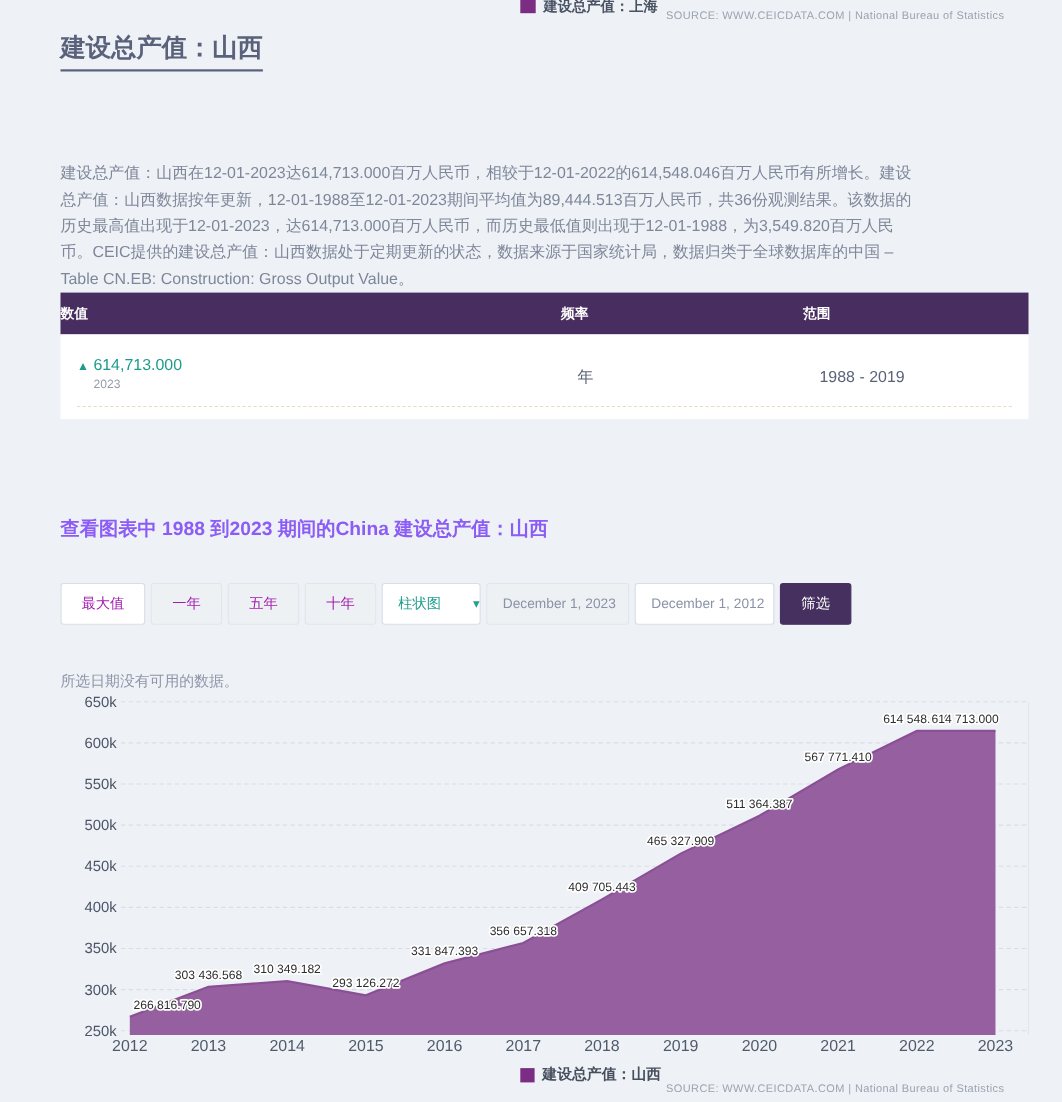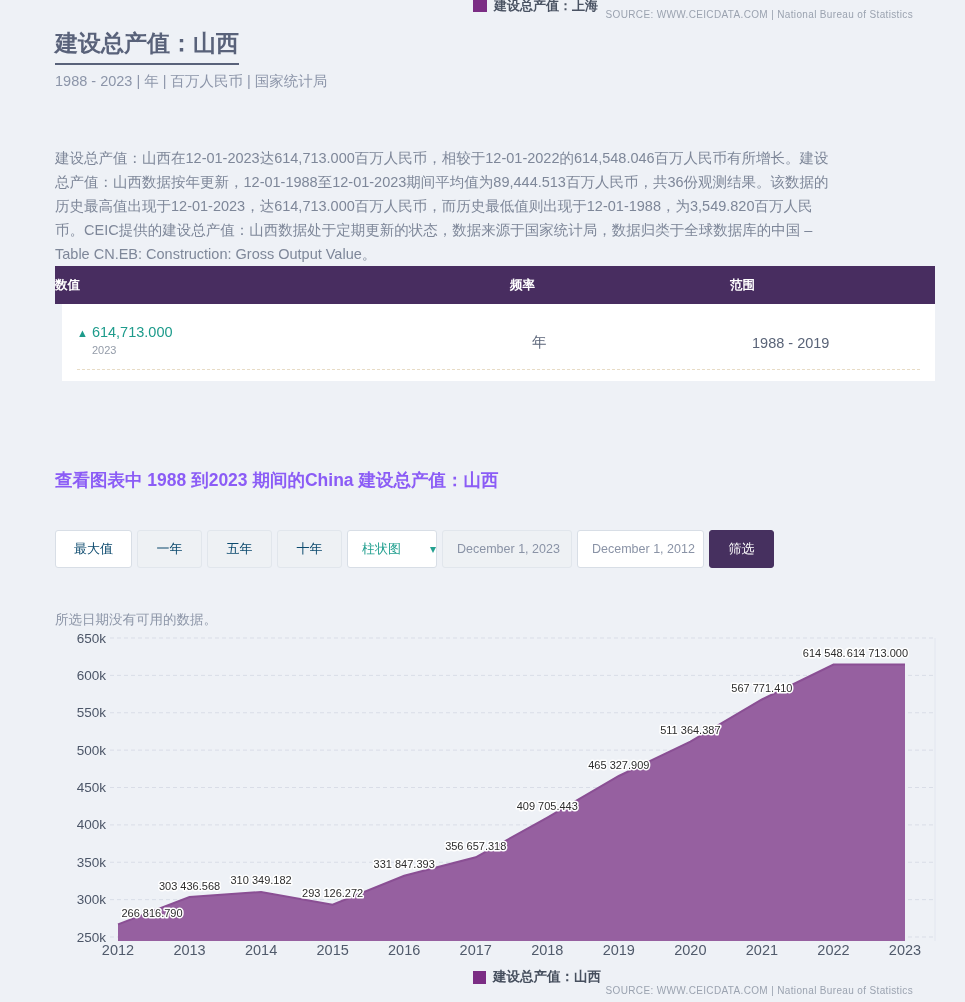--- a/index.html
+++ b/index.html
@@ -18,34 +18,34 @@
   .page-title{position:absolute;left:55px;top:28px;font-size:23px;font-weight:bold;color:#59627a;
     text-decoration:none;border-bottom:2px solid #59627a;padding-bottom:4px;cursor:pointer;}
   .subtitle{position:absolute;left:55px;top:72px;font-size:14.5px;color:#8c95a9;}
 
   .description{position:absolute;left:55px;top:131px;width:782px;font-size:14.5px;line-height:24px;color:#7e8799;}
 
   
   .stats-table{position:absolute;left:55px;top:266px;width:880px;}
   .stats-header{display:grid;grid-template-columns:455px 220px 1fr;background:#482d60;height:38px;align-items:center;}
   .stats-header .hcell{color:#ffffff;font-size:12.5px;font-weight:bold;}
-  .stats-body{position:relative;display:grid;grid-template-columns:455px 220px 1fr;background:#ffffff;height:77px;margin-left:7px;}
+  .stats-body{position:relative;display:grid;grid-template-columns:455px 220px 1fr;background:#ffffff;height:77px;}
   .value-cell{padding:20px 0 0 15px;}
   .value-main{font-size:14.5px;color:#1d9b8b;}
   .value-main .tri{font-size:11px;margin-right:4px;}
   .value-year{font-size:11px;color:#949ca9;margin:4px 0 0 15px;}
   .mid-cell{font-size:14.5px;color:#5a6478;padding-left:15px;align-self:center;}
   .row-divider{position:absolute;left:15px;right:15px;bottom:11px;border-top:1px dashed #e8dcc6;}
 
   .section-heading{position:absolute;left:55px;top:468px;font-size:17.5px;font-weight:bold;color:#8b5cf6;}
 
   
   .controls{position:absolute;left:55px;top:530px;display:flex;gap:5px;}
   .ctl{height:38px;border-radius:3px;display:flex;align-items:center;justify-content:center;
-       font-size:13px;color:#0c4a6e;box-sizing:border-box;}
+       font-size:13px;color:#a21caf;box-sizing:border-box;}
   .btn-white{background:#ffffff;border:1px solid #d8dee6;width:77px;cursor:pointer;}
   .btn-gray{background:#eef1f4;border:1px solid #e1e6ec;width:65px;cursor:pointer;}
   .chart-type{background:#ffffff;border:1px solid #d8dee6;width:90px;justify-content:space-between;
        padding:0 0 0 14px;color:#23a090;cursor:pointer;}
   .chart-type .chev{color:#23a090;font-size:12px;}
   .date-input{height:38px;border-radius:3px;border:1px solid #d8dee6;box-sizing:border-box;
        font-size:12.5px;color:#8a93a6;padding:0 0 0 14px;font-family:"Liberation Sans","DejaVu Sans",sans-serif;}
   .date-from{width:127px;background:#ffffff;}
   .date-to{width:130px;background:#eef1f4;border-color:#e1e6ec;}
   .btn-filter{background:#46305f;border:1px solid #46305f;color:#ffffff;width:65px;cursor:pointer;}
@@ -66,21 +66,20 @@
 
 <div class="page">
 
   <div class="top-legend">
     <span class="legend-swatch"></span>
     <span class="legend-text">建设总产值：上海</span>
   </div>
   <div class="source-line source-top">SOURCE: WWW.CEICDATA.COM | National Bureau of Statistics</div>
 
   <a class="page-title">建设总产值：山西</a>
-  <div class="subtitle">1988 - 2023 | 年 | 百万人民币 | 国家统计局</div>
 
   <p class="description">建设总产值：山西在12-01-2023达614,713.000百万人民币，相较于12-01-2022的614,548.046百万人民币有所增长。建设总产值：山西数据按年更新，12-01-1988至12-01-2023期间平均值为89,444.513百万人民币，共36份观测结果。该数据的历史最高值出现于12-01-2023，达614,713.000百万人民币，而历史最低值则出现于12-01-1988，为3,549.820百万人民币。CEIC提供的建设总产值：山西数据处于定期更新的状态，数据来源于国家统计局，数据归类于全球数据库的中国 – Table CN.EB: Construction: Gross Output Value。</p>
 
   <div class="stats-table">
     <div class="stats-header">
       <div class="hcell">数值</div>
       <div class="hcell">频率</div>
       <div class="hcell">范围</div>
     </div>
     <div class="stats-body">

